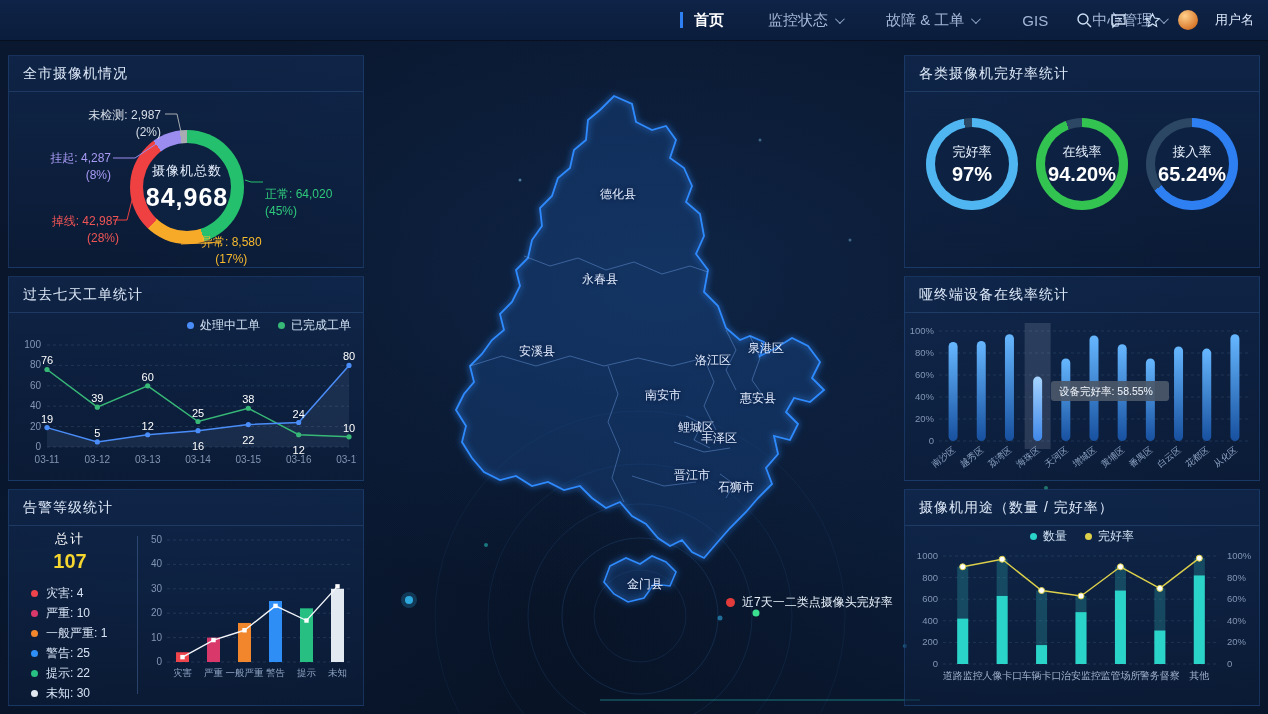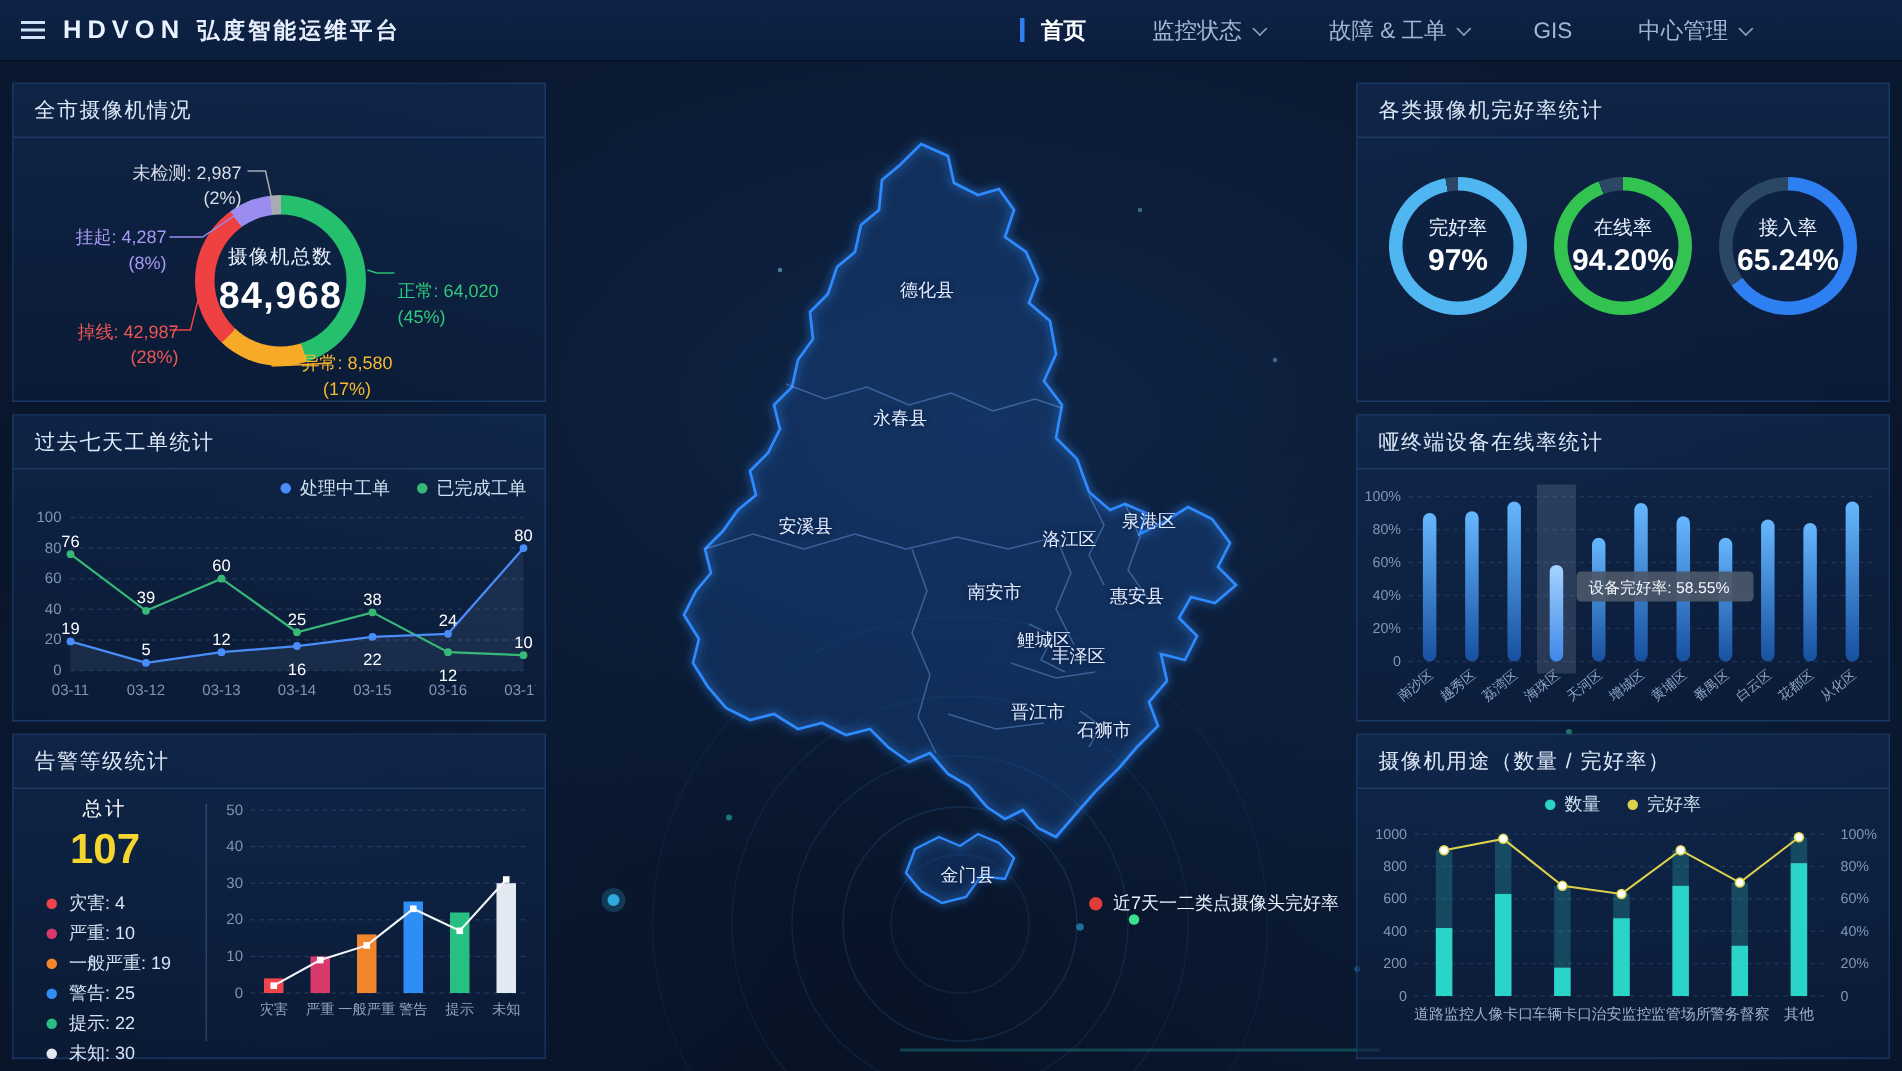--- a/index.html
+++ b/index.html
@@ -43,21 +43,21 @@
   .donut-hole .c1{font-size:13px;color:#e8f1ff;letter-spacing:1px;}
   .donut-hole .c2{font-size:25px;font-weight:700;color:#ffffff;margin-top:3px;letter-spacing:1px;}
   .donut-label{position:absolute;font-size:12px;line-height:17px;white-space:nowrap;}
   
   .legend-row{position:absolute;right:12px;top:4px;display:flex;gap:18px;font-size:12px;color:#cfe0f2;z-index:5;font-family:Liberation Mono, monospace;}
   .legend-item{display:flex;align-items:center;gap:6px;cursor:pointer;}
   .ldot{width:7px;height:7px;border-radius:50%;}
   
   .alarm-left{position:absolute;left:0;top:4px;width:122px;}
   .alarm-total-label{text-align:center;font-size:13px;color:#ffffff;letter-spacing:2px;}
-  .alarm-total{text-align:center;font-size:28px;font-weight:700;color:#f5d62f;margin-top:2px;}
+  .alarm-total{text-align:center;font-size:20px;font-weight:700;color:#f5d62f;margin-top:2px;}
   .alarm-list{margin-top:10px;padding-left:22px;}
   .alarm-li{display:flex;align-items:center;gap:8px;font-size:12px;color:#d7e3f4;height:20px;cursor:pointer;}
   .alarm-div{position:absolute;left:128px;top:10px;bottom:12px;width:1px;background:rgba(100,140,200,0.35);}
   
   .gauges{display:flex;justify-content:space-around;padding:24px 12px 0;}
   .gauge{position:relative;width:96px;height:96px;}
   .gring{position:absolute;inset:2px;border-radius:50%;}
   .ghole{position:absolute;inset:9px;border-radius:50%;background:#0d2242;display:flex;flex-direction:column;align-items:center;justify-content:center;}
   .ghole .g1{font-size:13px;color:#e9f2ff;}
   .ghole .g2{font-size:20px;font-weight:700;color:#ffffff;margin-top:2px;}
@@ -87,49 +87,62 @@
     <circle cx="720" cy="618" r="2.5" fill="#2ea8e0" opacity="0.6"></circle>
     <circle cx="905" cy="646" r="2" fill="#2ea8e0" opacity="0.5"></circle>
     <circle cx="1046" cy="488" r="2" fill="#35d0a0" opacity="0.5"></circle>
     <circle cx="520" cy="180" r="1.5" fill="#8fd4ff" opacity="0.5"></circle>
     <circle cx="760" cy="140" r="1.5" fill="#8fd4ff" opacity="0.4"></circle>
     <circle cx="850" cy="240" r="1.5" fill="#8fd4ff" opacity="0.4"></circle>
     <circle cx="486" cy="545" r="2" fill="#2bd6d0" opacity="0.5"></circle>
   </svg>
 
   <header class="nav">
-    <div class="nav-left">
-      <span class="hamburger">
-          <span></span>
-          <span></span>
-          <span></span>
-        </span>
-      <span class="brand">HDVON</span>
-      <span class="brand-sub">弘度智能运维平台</span>
-    </div>
     <nav class="nav-menu" id="nav-menu">
         <div class="nav-item active">
           <span>首页</span>
         </div>
         <div class="nav-item">
           <span>监控状态</span>
           <span class="chev"></span>
         </div>
         <div class="nav-item">
           <span>故障 &amp; 工单</span>
           <span class="chev"></span>
         </div>
         <div class="nav-item">
           <span>GIS</span>
         </div>
         <div class="nav-item">
           <span>中心管理</span>
           <span class="chev"></span>
         </div>
       </nav>
+    <div class="nav-right">
+      <span class="nav-icon">
+        <svg width="17" height="17" viewBox="0 0 17 17">
+            <circle cx="7" cy="7" r="5" fill="none" stroke="#cfe0f5" stroke-width="1.4"></circle>
+            <line x1="11" y1="11" x2="15" y2="15" stroke="#cfe0f5" stroke-width="1.4"></line>
+          </svg>
+      </span>
+      <span class="nav-icon">
+        <svg width="17" height="17" viewBox="0 0 17 17">
+            <path d="M2 3h13v9H6l-3 3v-3H2z" fill="none" stroke="#cfe0f5" stroke-width="1.3"></path>
+            <line x1="5" y1="6.5" x2="12" y2="6.5" stroke="#cfe0f5" stroke-width="1.2"></line>
+            <line x1="5" y1="9" x2="10" y2="9" stroke="#cfe0f5" stroke-width="1.2"></line>
+          </svg>
+      </span>
+      <span class="nav-icon">
+        <svg width="17" height="17" viewBox="0 0 17 17">
+            <path d="M8.5 1.8l2 4.2 4.6 .6-3.4 3.2 .9 4.5-4.1-2.3-4.1 2.3 .9-4.5L1.9 6.6l4.6-.6z" fill="none" stroke="#cfe0f5" stroke-width="1.2"></path>
+          </svg>
+      </span>
+      <span class="avatar"></span>
+      <span class="username">用户名</span>
+    </div>
   </header>
 
   <div class="map-wrap">
     <svg width="520" height="666" viewBox="0 0 520 666">
       <defs>
         <filter id="mglow" x="-30%" y="-30%" width="160%" height="160%">
           <feGaussianBlur stdDeviation="3.2" result="b"></feGaussianBlur>
           <feMerge>
               <feMergeNode in="b"></feMergeNode>
               <feMergeNode in="SourceGraphic"></feMergeNode>
@@ -295,21 +308,21 @@
             <div class="alarm-li">
               <span class="ldot" style="background: rgb(240, 68, 76);"></span>
               <span>灾害: 4</span>
             </div>
             <div class="alarm-li">
               <span class="ldot" style="background: rgb(217, 56, 107);"></span>
               <span>严重: 10</span>
             </div>
             <div class="alarm-li">
               <span class="ldot" style="background: rgb(242, 134, 44);"></span>
-              <span>一般严重: 19</span>
+              <span>一般严重: 1</span>
             </div>
             <div class="alarm-li">
               <span class="ldot" style="background: rgb(47, 142, 245);"></span>
               <span>警告: 25</span>
             </div>
             <div class="alarm-li">
               <span class="ldot" style="background: rgb(39, 191, 130);"></span>
               <span>提示: 22</span>
             </div>
             <div class="alarm-li">

